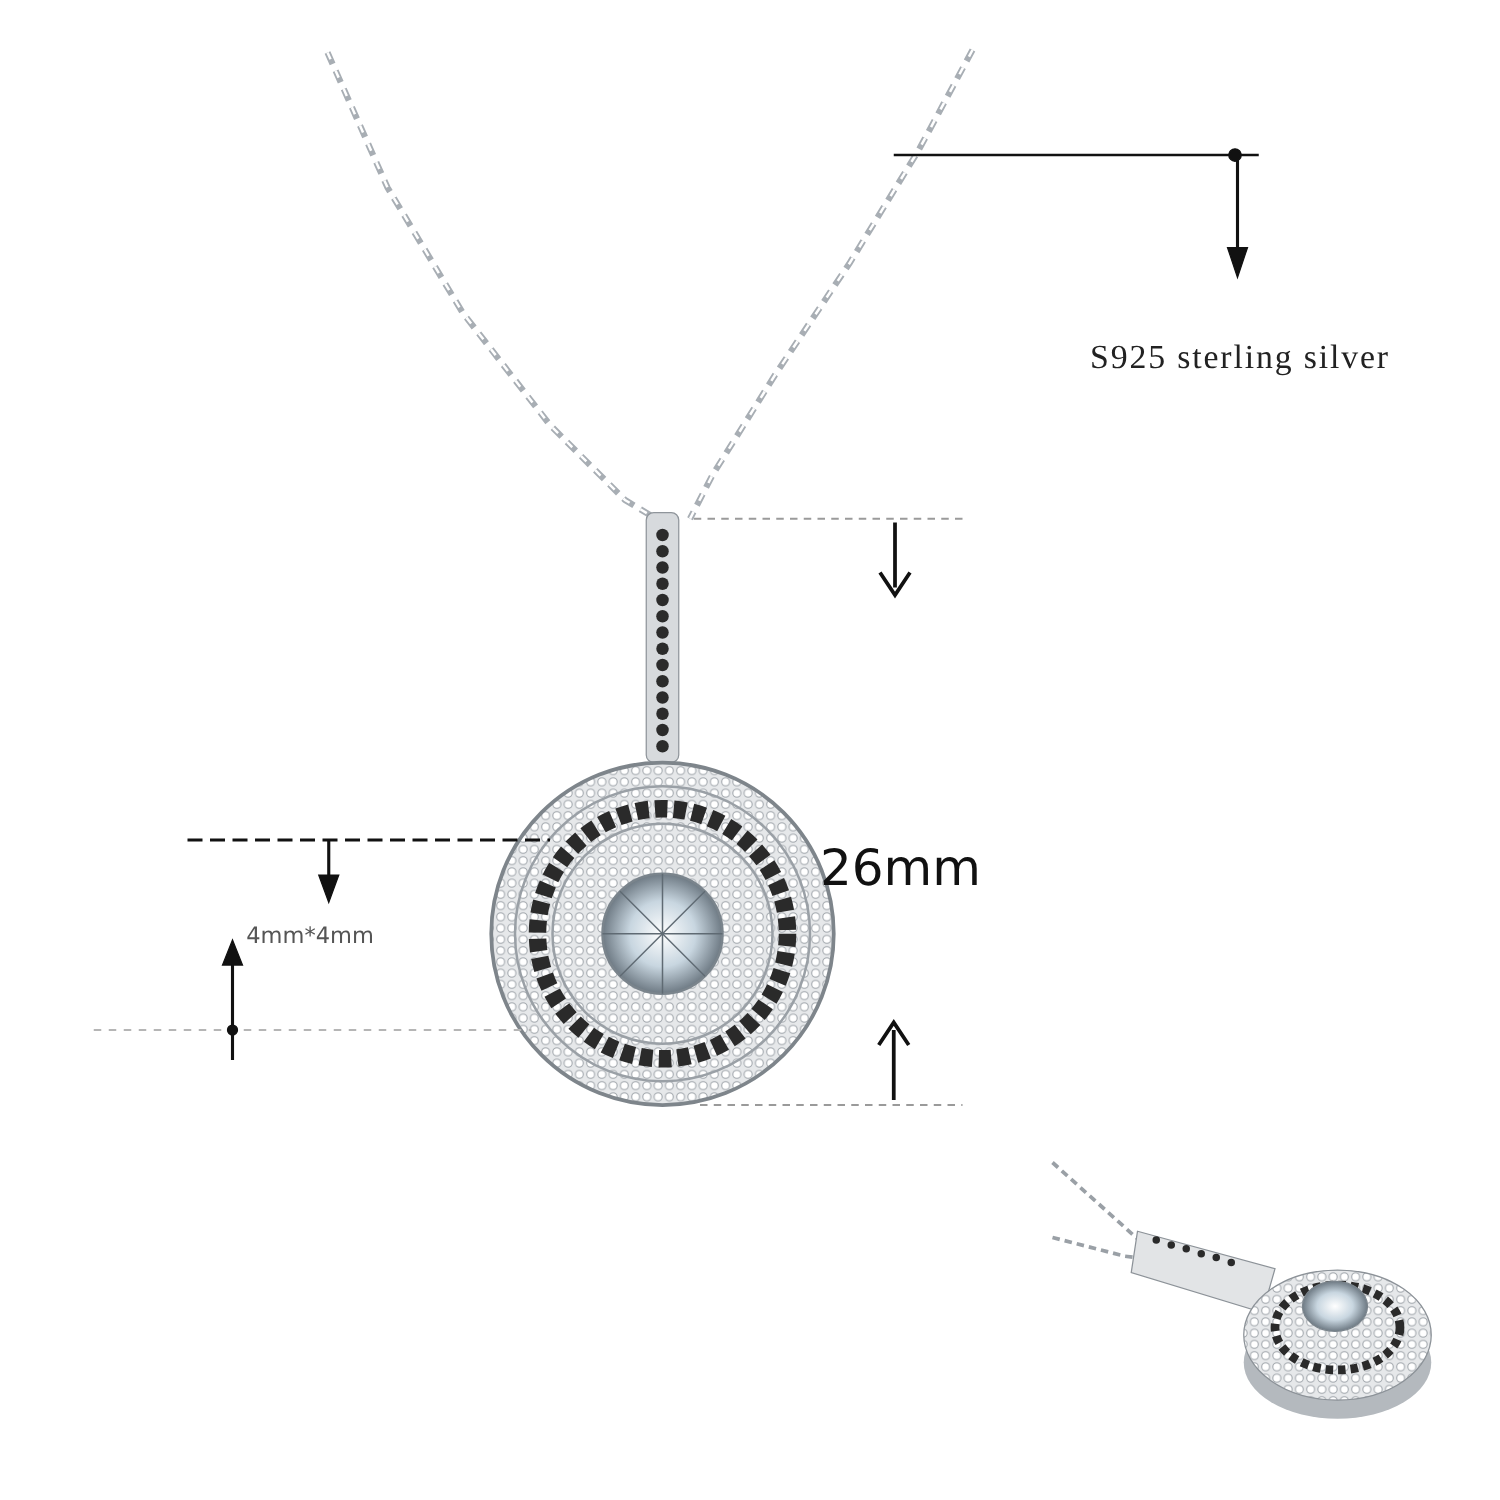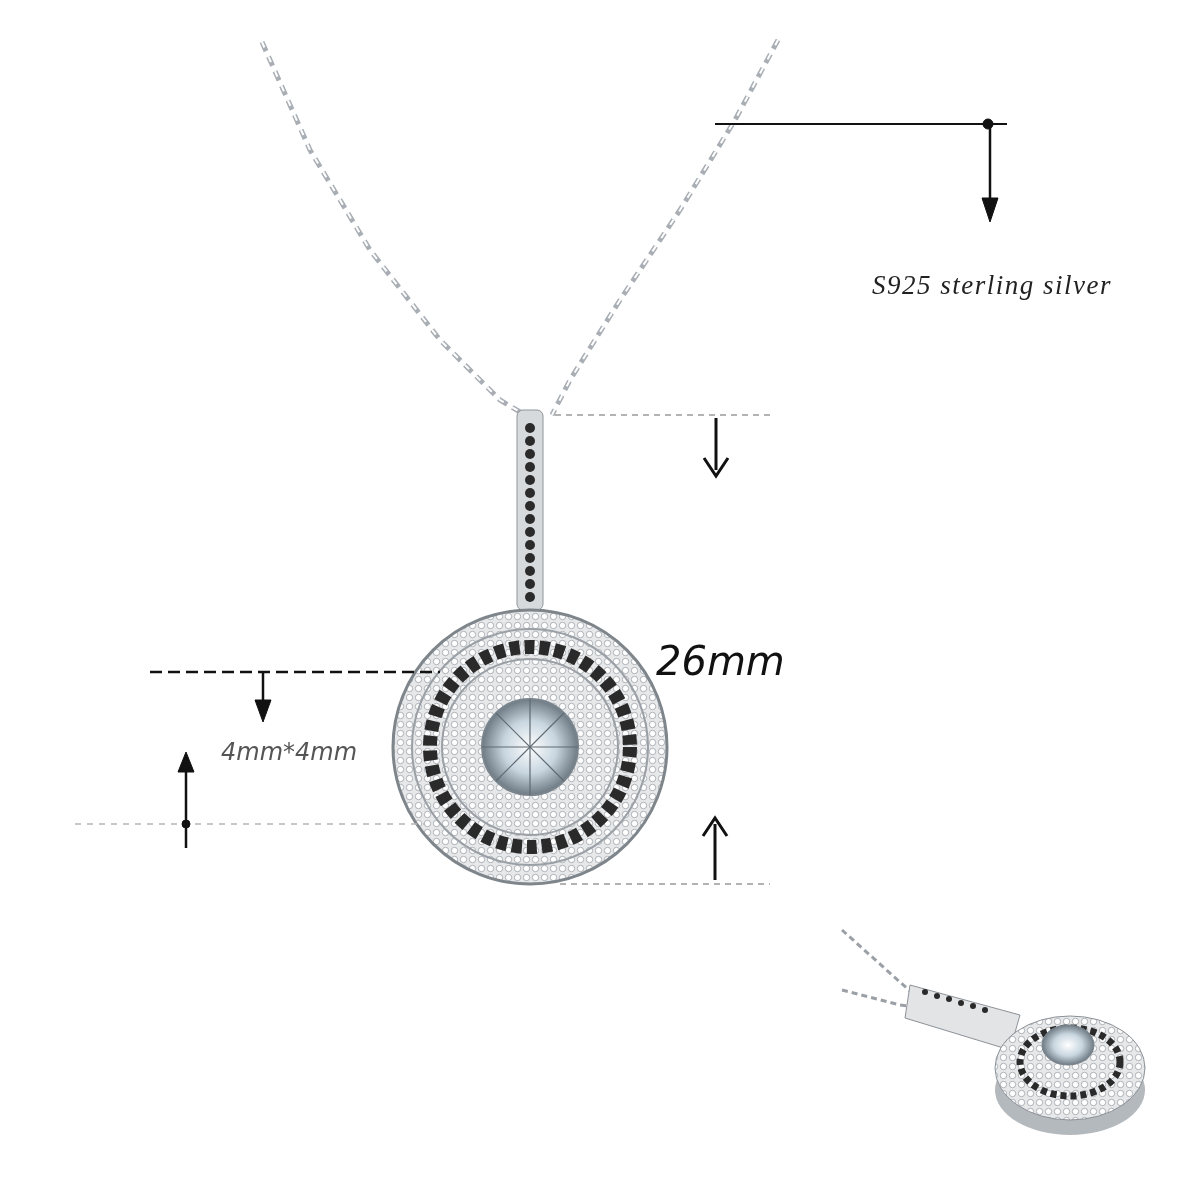--- a/index.html
+++ b/index.html
@@ -1,20 +1,20 @@
 <!DOCTYPE html>
 <html><head>
 <meta charset="utf-8">
 <style>
   html,body{margin:0;padding:0;background:#ffffff;}
   body{width:1200px;height:1200px;position:relative;overflow:hidden;font-family:"Liberation Sans",sans-serif;}
-  .abs{position:absolute;font-style:italic;}
+  .abs{position:absolute;}
   .material-label{left:812px;top:270px;width:360px;text-align:center;font-family:"Liberation Serif","DejaVu Serif",serif;font-size:27px;line-height:30px;color:#222;letter-spacing:1.5px;}
-  .dim-26{left:656px;top:638px;font-size:40px;color:#111;font-family:"DejaVu Sans","Liberation Sans",sans-serif;}
-  .dim-4{left:197px;top:738px;font-size:24px;color:#555;font-family:"DejaVu Sans","Liberation Sans",sans-serif;margin-left:24px;}
+  .dim-26{left:656px;top:672px;font-size:40px;color:#111;font-family:"DejaVu Sans","Liberation Sans",sans-serif;}
+  .dim-4{left:197px;top:738px;font-size:18px;color:#555;font-family:"DejaVu Sans","Liberation Sans",sans-serif;}
   svg{position:absolute;left:0;top:0;}
 </style>
 </head>
 <body>
 
 <svg width="1200" height="1200" viewBox="0 0 1200 1200">
   <defs>
     <radialGradient id="diamond" cx="50%" cy="50%" r="50%">
       <stop offset="0%" stop-color="#ffffff"></stop>
       <stop offset="55%" stop-color="#c8d6e0"></stop>

